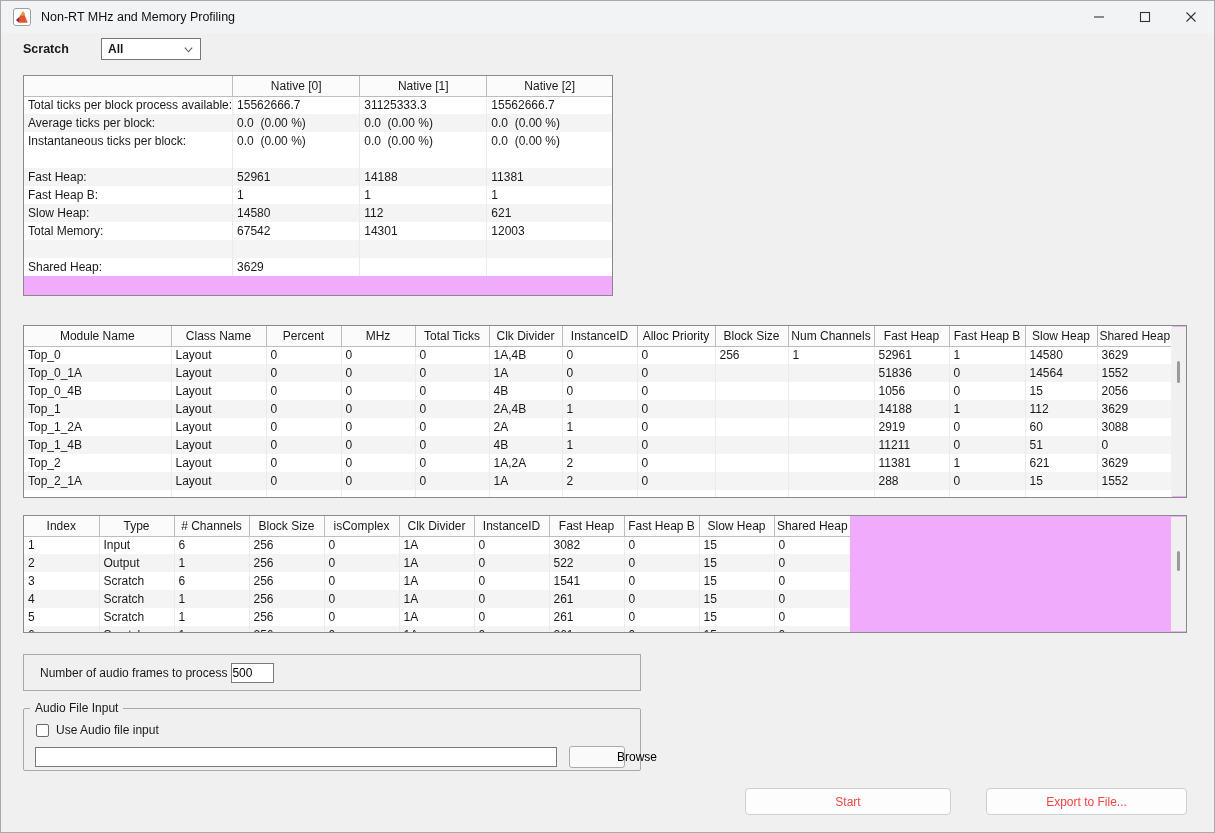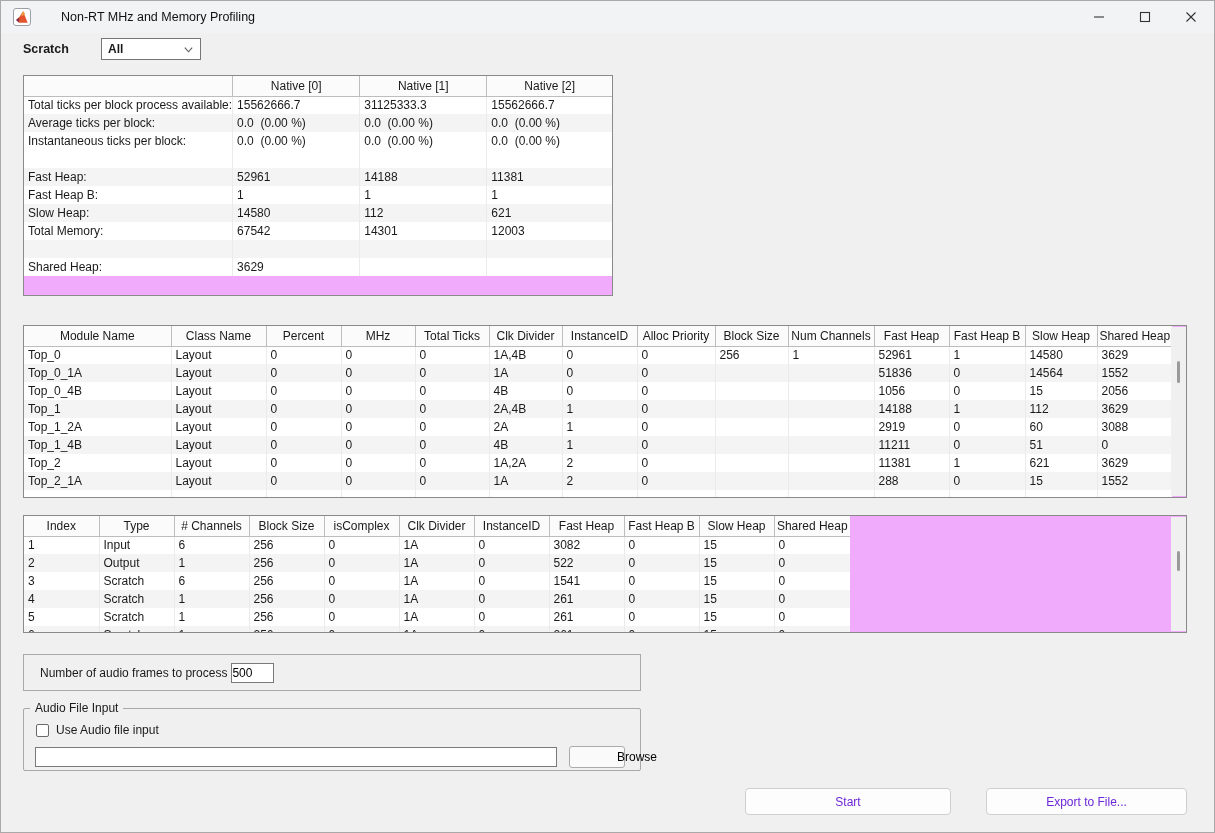--- a/index.html
+++ b/index.html
@@ -13,21 +13,21 @@
   .window {
     position:relative; width:1215px; height:833px;
     background:#f0f0f0;
     border:1px solid #a9a9a9;
     overflow:hidden;
   }
   
   .titlebar {
     position:absolute; left:0; top:0; width:100%; height:32px;
     background:#f2f3f5;
-    display:flex; align-items:center;gap:20px;
+    display:flex; align-items:center;
   }
   .app-icon {
     width:18px; height:18px; margin-left:12px;
     background:#fff; border:1px solid #9aa0a6; border-radius:3px;
     display:flex; align-items:center; justify-content:center;
   }
   .titlebar .title { margin-left:10px; font-size:12.5px; color:#111; }
   .win-controls { margin-left:auto; display:flex; height:100%; }
   .win-btn { width:46px; height:32px; display:flex; align-items:center; justify-content:center; }
   
@@ -85,21 +85,21 @@
     font-family:"Liberation Sans", sans-serif;
   }
   .browse-btn {
     position:absolute; left:545px; top:37px; width:56px; height:22px;
     background:#fafafa; border:1px solid #ababab; border-radius:3px;
     font-size:12px; font-family:"Liberation Sans", sans-serif;padding-left:47px;
   }
   .action-btn {
     position:absolute; top:787px; height:27px;
     background:#fdfdfd; border:1px solid #cfcfcf; border-radius:4px;
-    font-size:12px; font-family:"Liberation Sans", sans-serif; color:#6d28d9;
+    font-size:12px; font-family:"Liberation Sans", sans-serif; color:#ef4444;
   }
   #start-btn { left:744px; width:206px; }
   #export-btn { left:985px; width:201px; }
 </style>
 </head>
 <body>
 
 <div class="window">
 
   <div class="titlebar">

